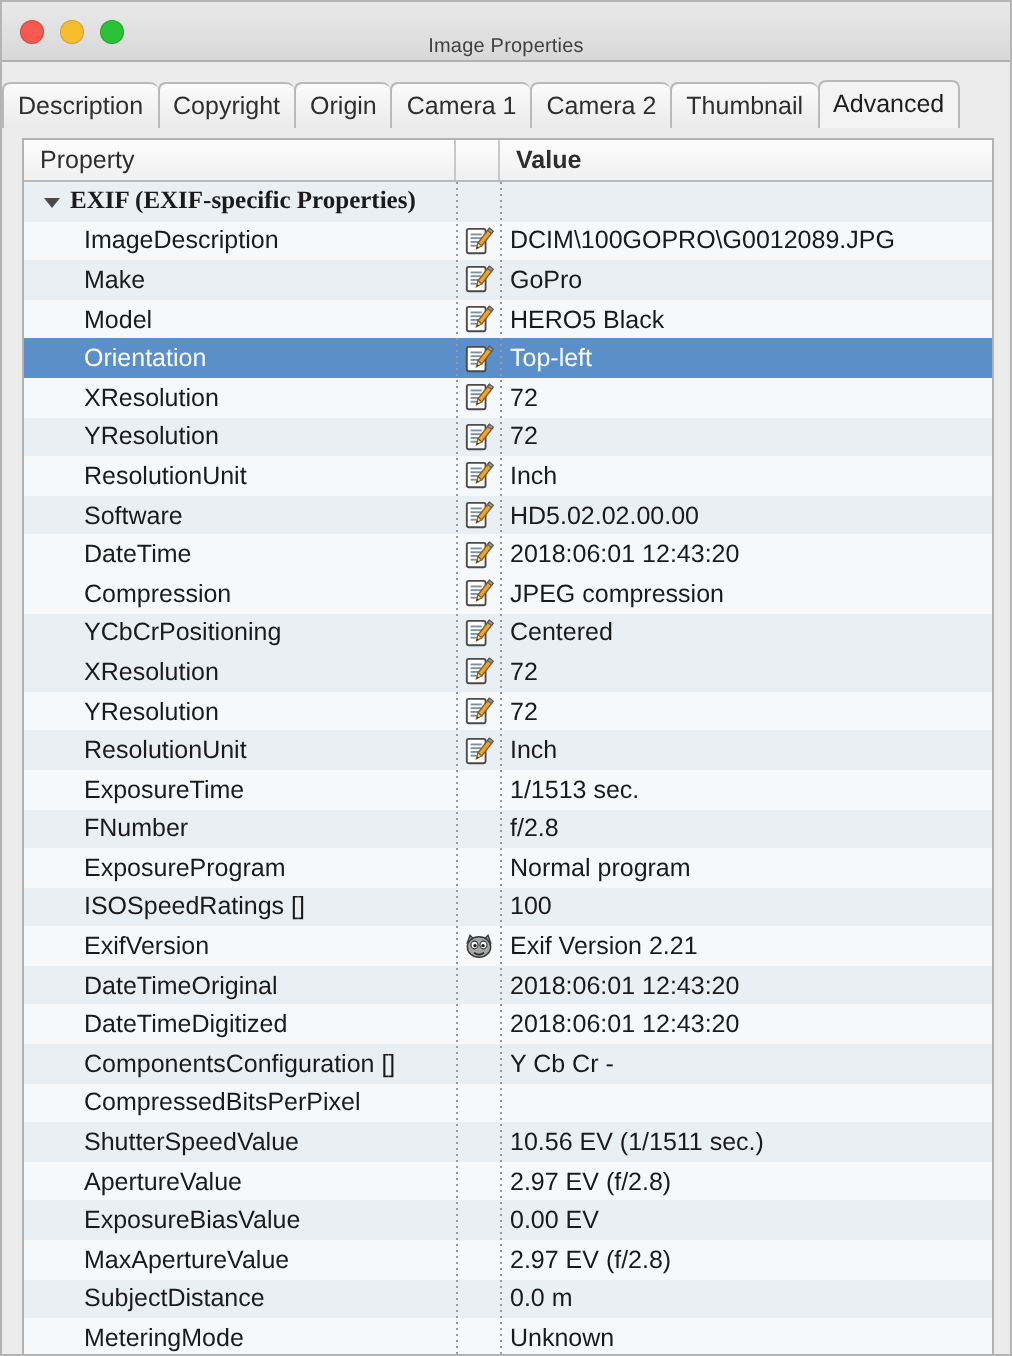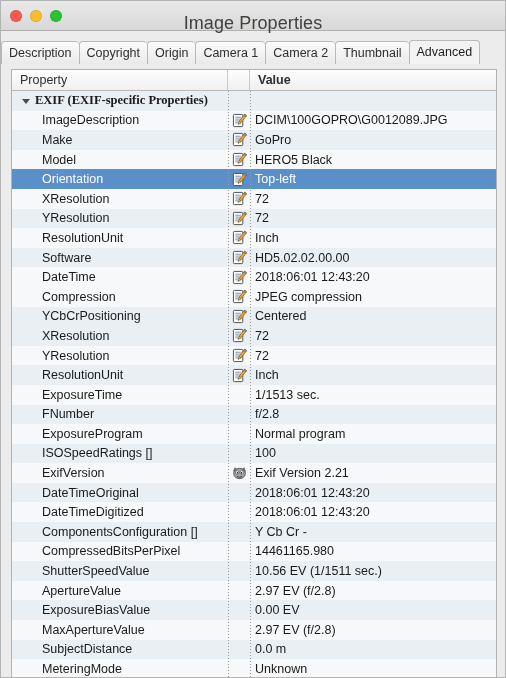--- a/index.html
+++ b/index.html
@@ -51,21 +51,21 @@
     height: 12px;
     border-radius: 50%;
     display: block;
   }
   .tl.close  { background: #f6594f; box-shadow: inset 0 0 0 .5px rgba(0,0,0,.16); }
   .tl.min    { background: #f7bd2e; box-shadow: inset 0 0 0 .5px rgba(0,0,0,.16); }
   .tl.zoom   { background: #2ac234; box-shadow: inset 0 0 0 .5px rgba(0,0,0,.16); }
   #window-title {
     width: 100%;
     text-align: center;
-    font-size: 18px;
+    font-size: 10px;
     color: #40403f;
     letter-spacing: .1px;
     margin-top: 15px;
   }
 
   
   #content {
     position: relative;
     height: 647px;
     background: #ececec;
@@ -584,21 +584,20 @@
             <div class="c-val">2018:06:01 12:43:20</div>
           </div>
           <div class="row odd">
             <div class="c-prop">ComponentsConfiguration []</div>
             <div class="c-icon"></div>
             <div class="c-val">Y Cb Cr -</div>
           </div>
           <div class="row even">
             <div class="c-prop">CompressedBitsPerPixel</div>
             <div class="c-icon"></div>
-            <div class="c-val">14461165.980</div>
           </div>
           <div class="row odd">
             <div class="c-prop">ShutterSpeedValue</div>
             <div class="c-icon"></div>
             <div class="c-val">10.56 EV (1/1511 sec.)</div>
           </div>
           <div class="row even">
             <div class="c-prop">ApertureValue</div>
             <div class="c-icon"></div>
             <div class="c-val">2.97 EV (f/2.8)</div>

